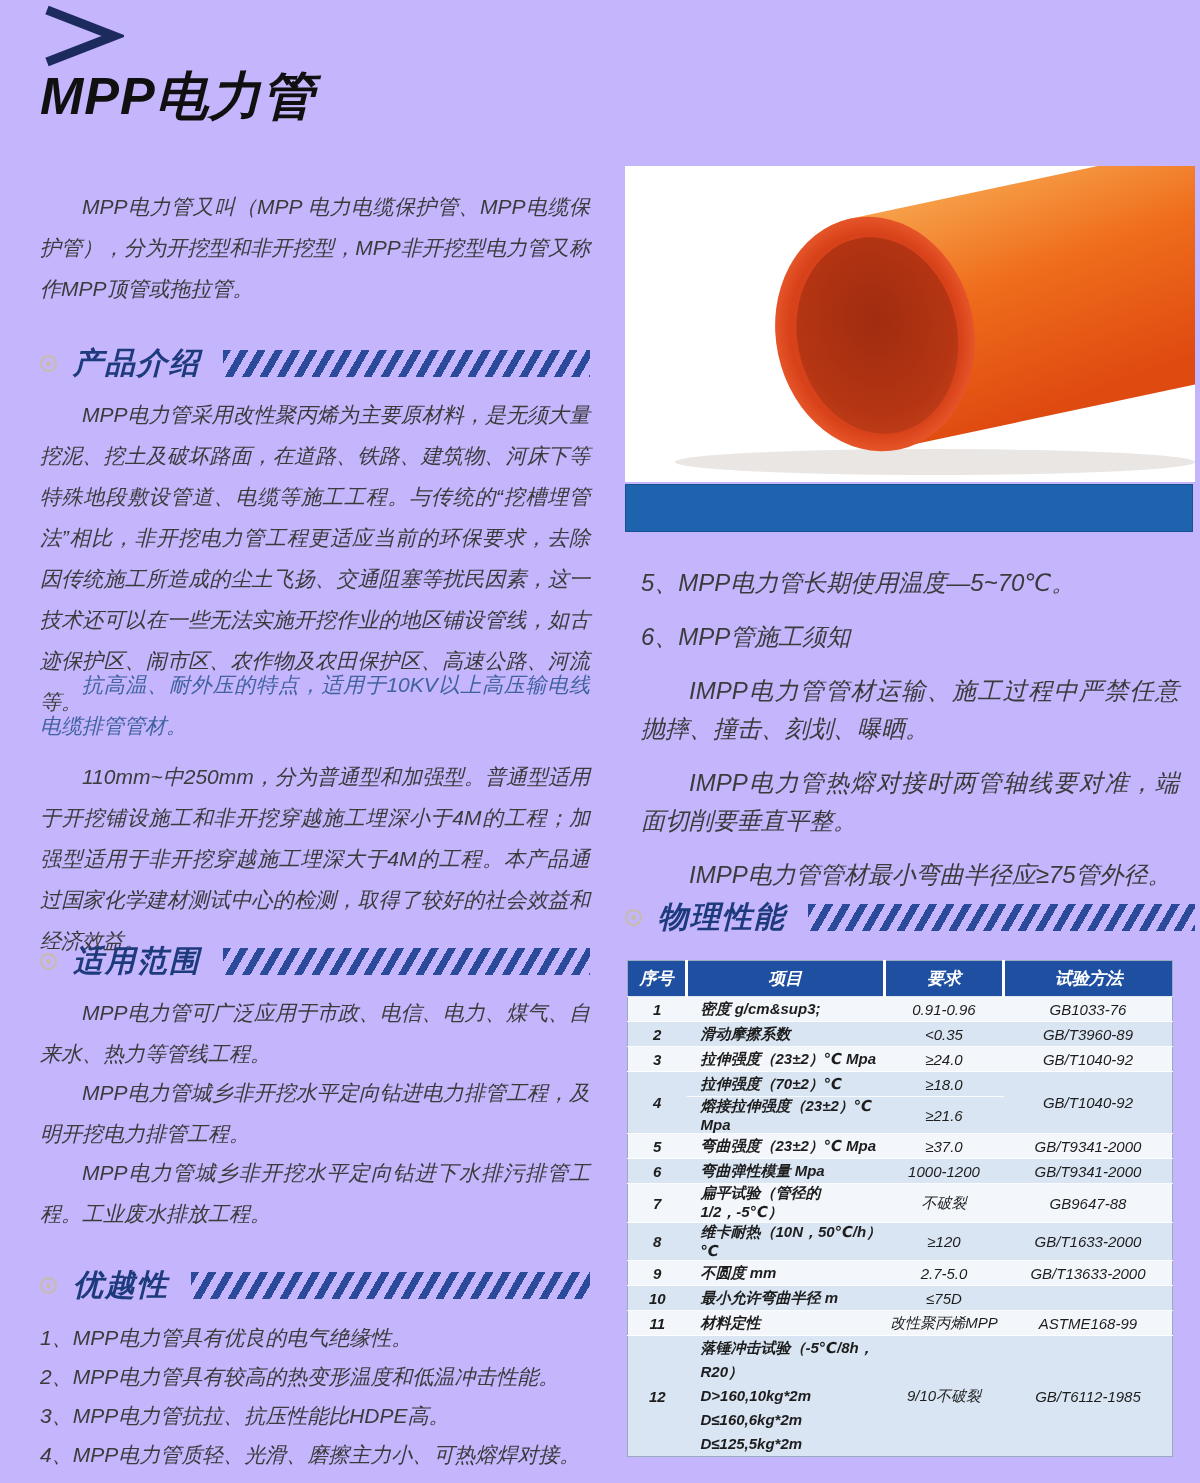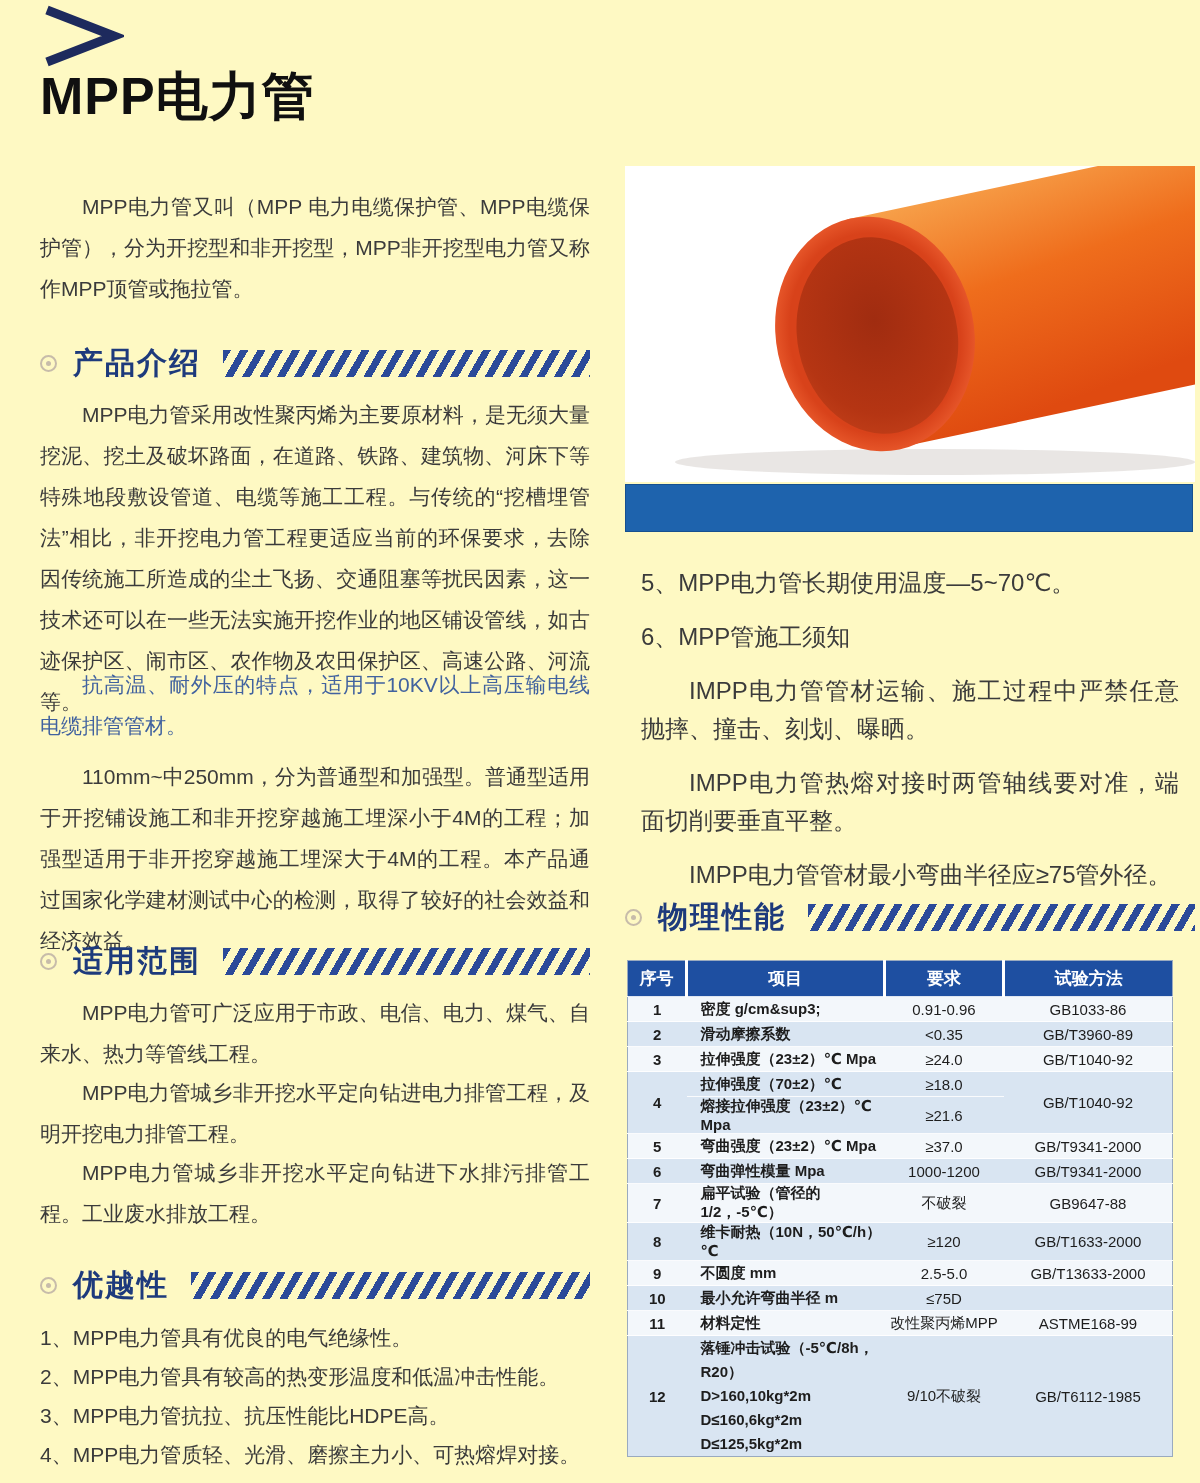--- a/index.html
+++ b/index.html
@@ -1,17 +1,17 @@
 <!DOCTYPE html>
 <html><head>
 <meta charset="utf-8">
 <style>
   html,body{margin:0;padding:0;background:#e8e8e8;}
-  .page{position:relative;width:1200px;height:1483px;margin:0 auto;background:#fef9c3;
-        font-family:"Liberation Sans","DejaVu Sans",sans-serif;overflow:hidden;}
+  .page{position:relative;width:1200px;height:1483px;margin:0 auto;background:#c4b5fd;
+        font-family:"Liberation Sans","DejaVu Sans",sans-serif;overflow:hidden;font-style:italic;}
   .col-left{position:absolute;left:40px;top:0;width:550px;height:100%;}
   .col-right{position:absolute;left:625px;top:0;width:570px;height:100%;}
 
   .chevron{position:absolute;left:0;top:4px;}
   h1.title{position:absolute;left:0;top:62px;margin:0;font-size:52px;font-weight:900;
            color:#101010;letter-spacing:1px;}
 
   p.body{position:absolute;left:0;margin:0;width:100%;font-size:21px;color:#3b3b3b;
          line-height:41px;text-align:justify;}
   p.ind{text-indent:2em;}
@@ -161,21 +161,21 @@
           <th>项目</th>
           <th>要求</th>
           <th>试验方法</th>
         </tr>
       </thead>
       <tbody>
         <tr>
           <td class="no">1</td>
             <td class="item">密度 g/cm&amp;sup3;</td>
           <td>0.91-0.96</td>
-            <td>GB1033-86</td>
+            <td>GB1033-76</td>
         </tr>
         <tr class="alt">
           <td class="no">2</td>
             <td class="item">滑动摩擦系数</td>
           <td>&lt;0.35</td>
             <td>GB/T3960-89</td>
         </tr>
         <tr>
           <td class="no">3</td>
             <td class="item">拉伸强度（23±2）℃ Mpa</td>
@@ -212,21 +212,21 @@
         </tr>
         <tr class="alt">
           <td class="no">8</td>
             <td class="item">维卡耐热（10N，50℃/h）℃</td>
           <td>≥120</td>
             <td>GB/T1633-2000</td>
         </tr>
         <tr>
           <td class="no">9</td>
             <td class="item">不圆度 mm</td>
-          <td>2.5-5.0</td>
+          <td>2.7-5.0</td>
             <td>GB/T13633-2000</td>
         </tr>
         <tr class="alt">
           <td class="no">10</td>
             <td class="item">最小允许弯曲半径 m</td>
           <td>≤75D</td>
             <td></td>
         </tr>
         <tr>
           <td class="no">11</td>

